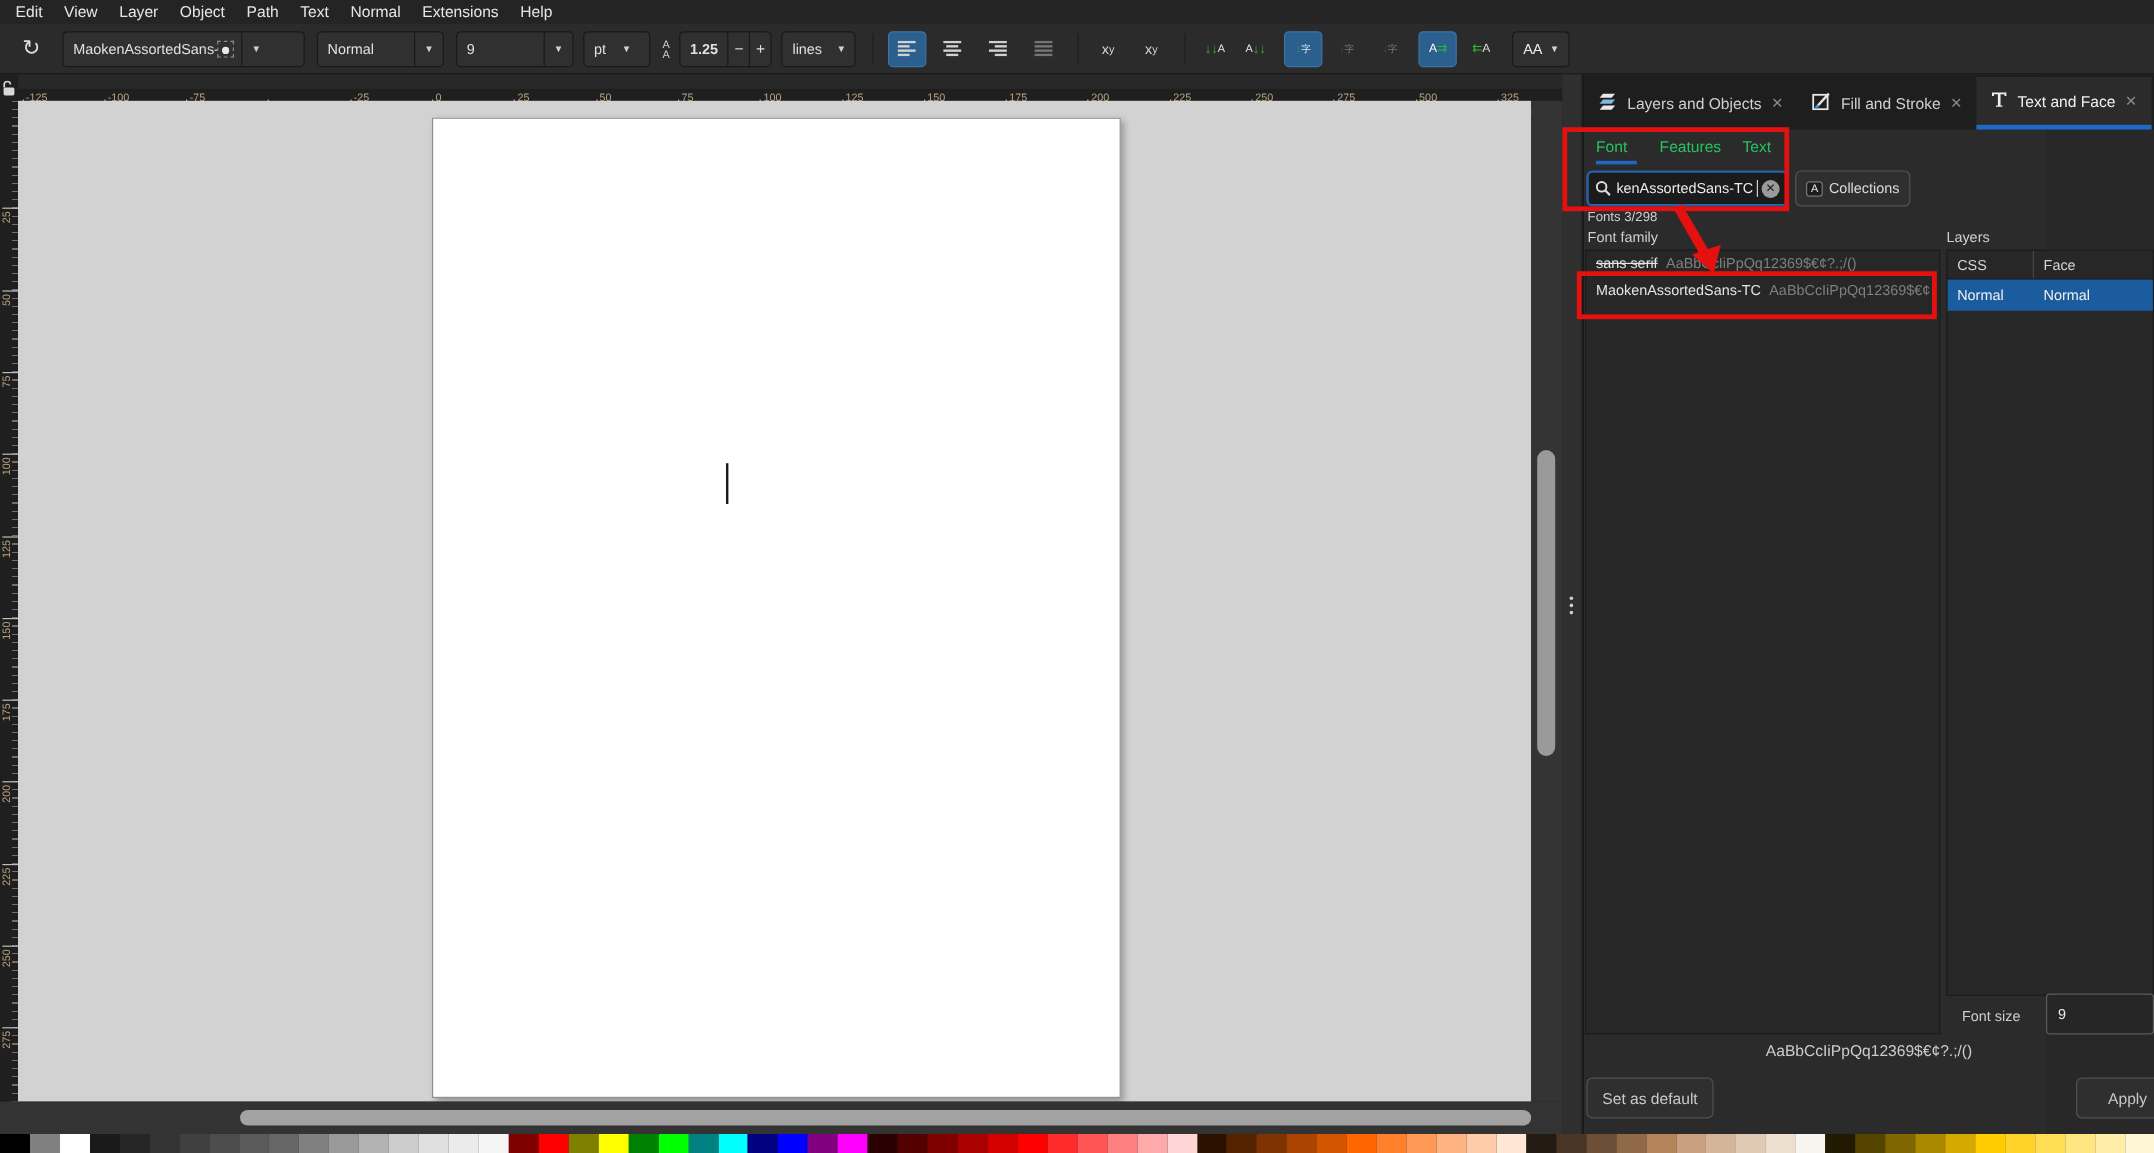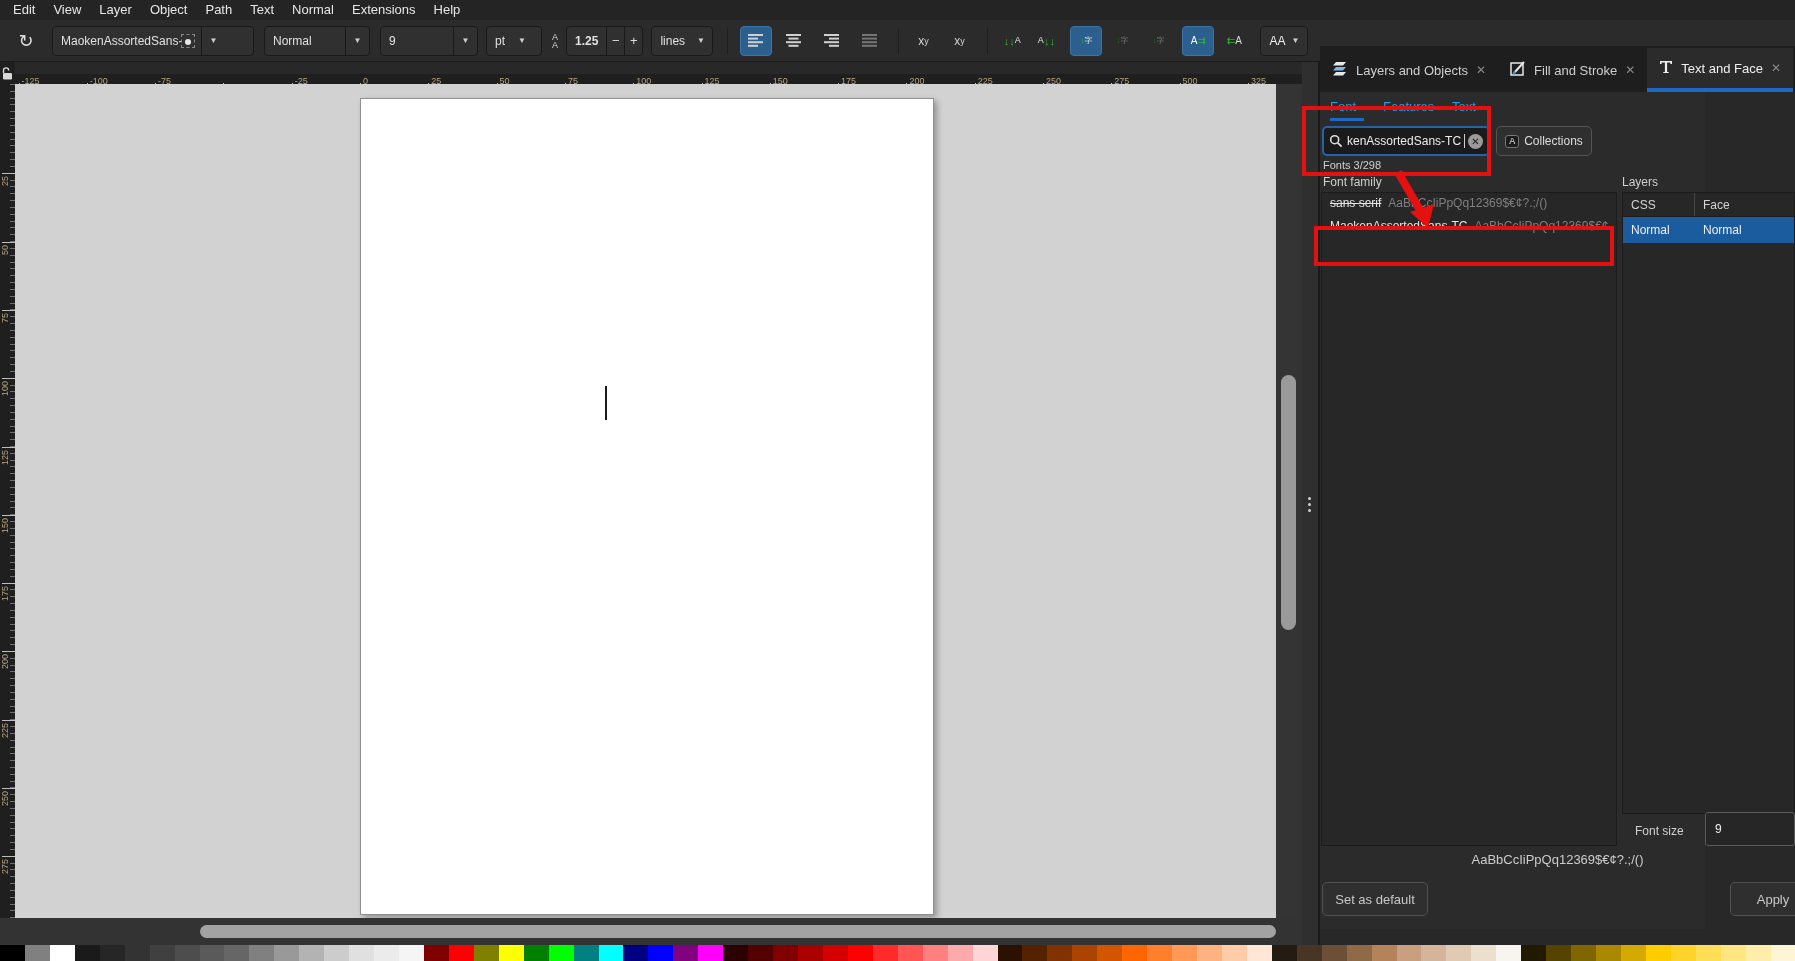--- a/index.html
+++ b/index.html
@@ -63,28 +63,28 @@
   .vscroll { position:absolute; left:1276px; top:84px; width:26px; height:834px; background:#343434; }
   .vthumb { position:absolute; left:5px; top:291px; width:15px; height:255px; background:#9a9a9a; border-radius:8px; }
   .divider { position:absolute; left:1302px; top:62px; width:18px; height:883px; background:#2f2f2f;
     border-right:2px solid #1a1a1a; }
   .dots { position:absolute; left:6px; top:435px; display:flex; flex-direction:column; gap:3px; }
   .dots i { width:3px; height:3px; border-radius:50%; background:#cfcfcf; }
   .hscroll { position:absolute; left:0; top:918px; width:1302px; height:27px; background:#333333; }
   .hthumb { position:absolute; left:200px; top:7px; width:1076px; height:13px; background:#a2a2a2; border-radius:7px; }
 
   
-  .dock { position:absolute; left:1320px; top:46px; width:385px; height:883px; background:#2b2b2b; }
+  .dock { position:absolute; left:1320px; top:62px; width:385px; height:883px; background:#2b2b2b; }
   .dock-tabs { position:absolute; left:0; top:0; width:475px; height:46px; background:#1e1e1e;
     display:flex; align-items:stretch; }
   .dock-tab { display:flex; align-items:center; gap:8px; padding:0 12px; color:#cfcfcf; font-size:13px;
     margin-top:2px; }
   .dock-tab .close { color:#8a8a8a; font-size:12px; }
   .dock-tab.active { background:#2b2b2b; color:#f0f0f0; border-bottom:4px solid var(--accent-blue,#1f68c5); }
-  .subtab { position:absolute; top:53px; color:#0ea5e9; font-size:13px; }
+  .subtab { position:absolute; top:53px; color:#22c55e; font-size:13px; }
   .subtab-underline { position:absolute; top:72px; height:3px; background:var(--accent-blue,#1f68c5); }
   .search-box { position:absolute; left:2px; top:80px; width:168px; height:30px; background:#1b1b1b;
     border:2px solid #2563a8; border-radius:5px; display:flex; align-items:center; padding:0 5px; }
   .search-box .txt { color:#ececec; font-size:12px; flex:1; white-space:nowrap; overflow:hidden;
     border-right:1px solid #cfcfcf; margin-right:3px; }
   .clear-btn { width:15px; height:15px; border-radius:50%; background:#9a9a9a; color:#1b1b1b;
     font-size:10px; line-height:15px; text-align:center; flex:none; }
   .collections-btn { position:absolute; left:176px; top:80px; width:96px; height:30px; background:#2f2f2f;
     border:1px solid #555; border-radius:5px; display:flex; align-items:center; justify-content:center;
     gap:5px; color:#dddddd; font-size:12px; }

